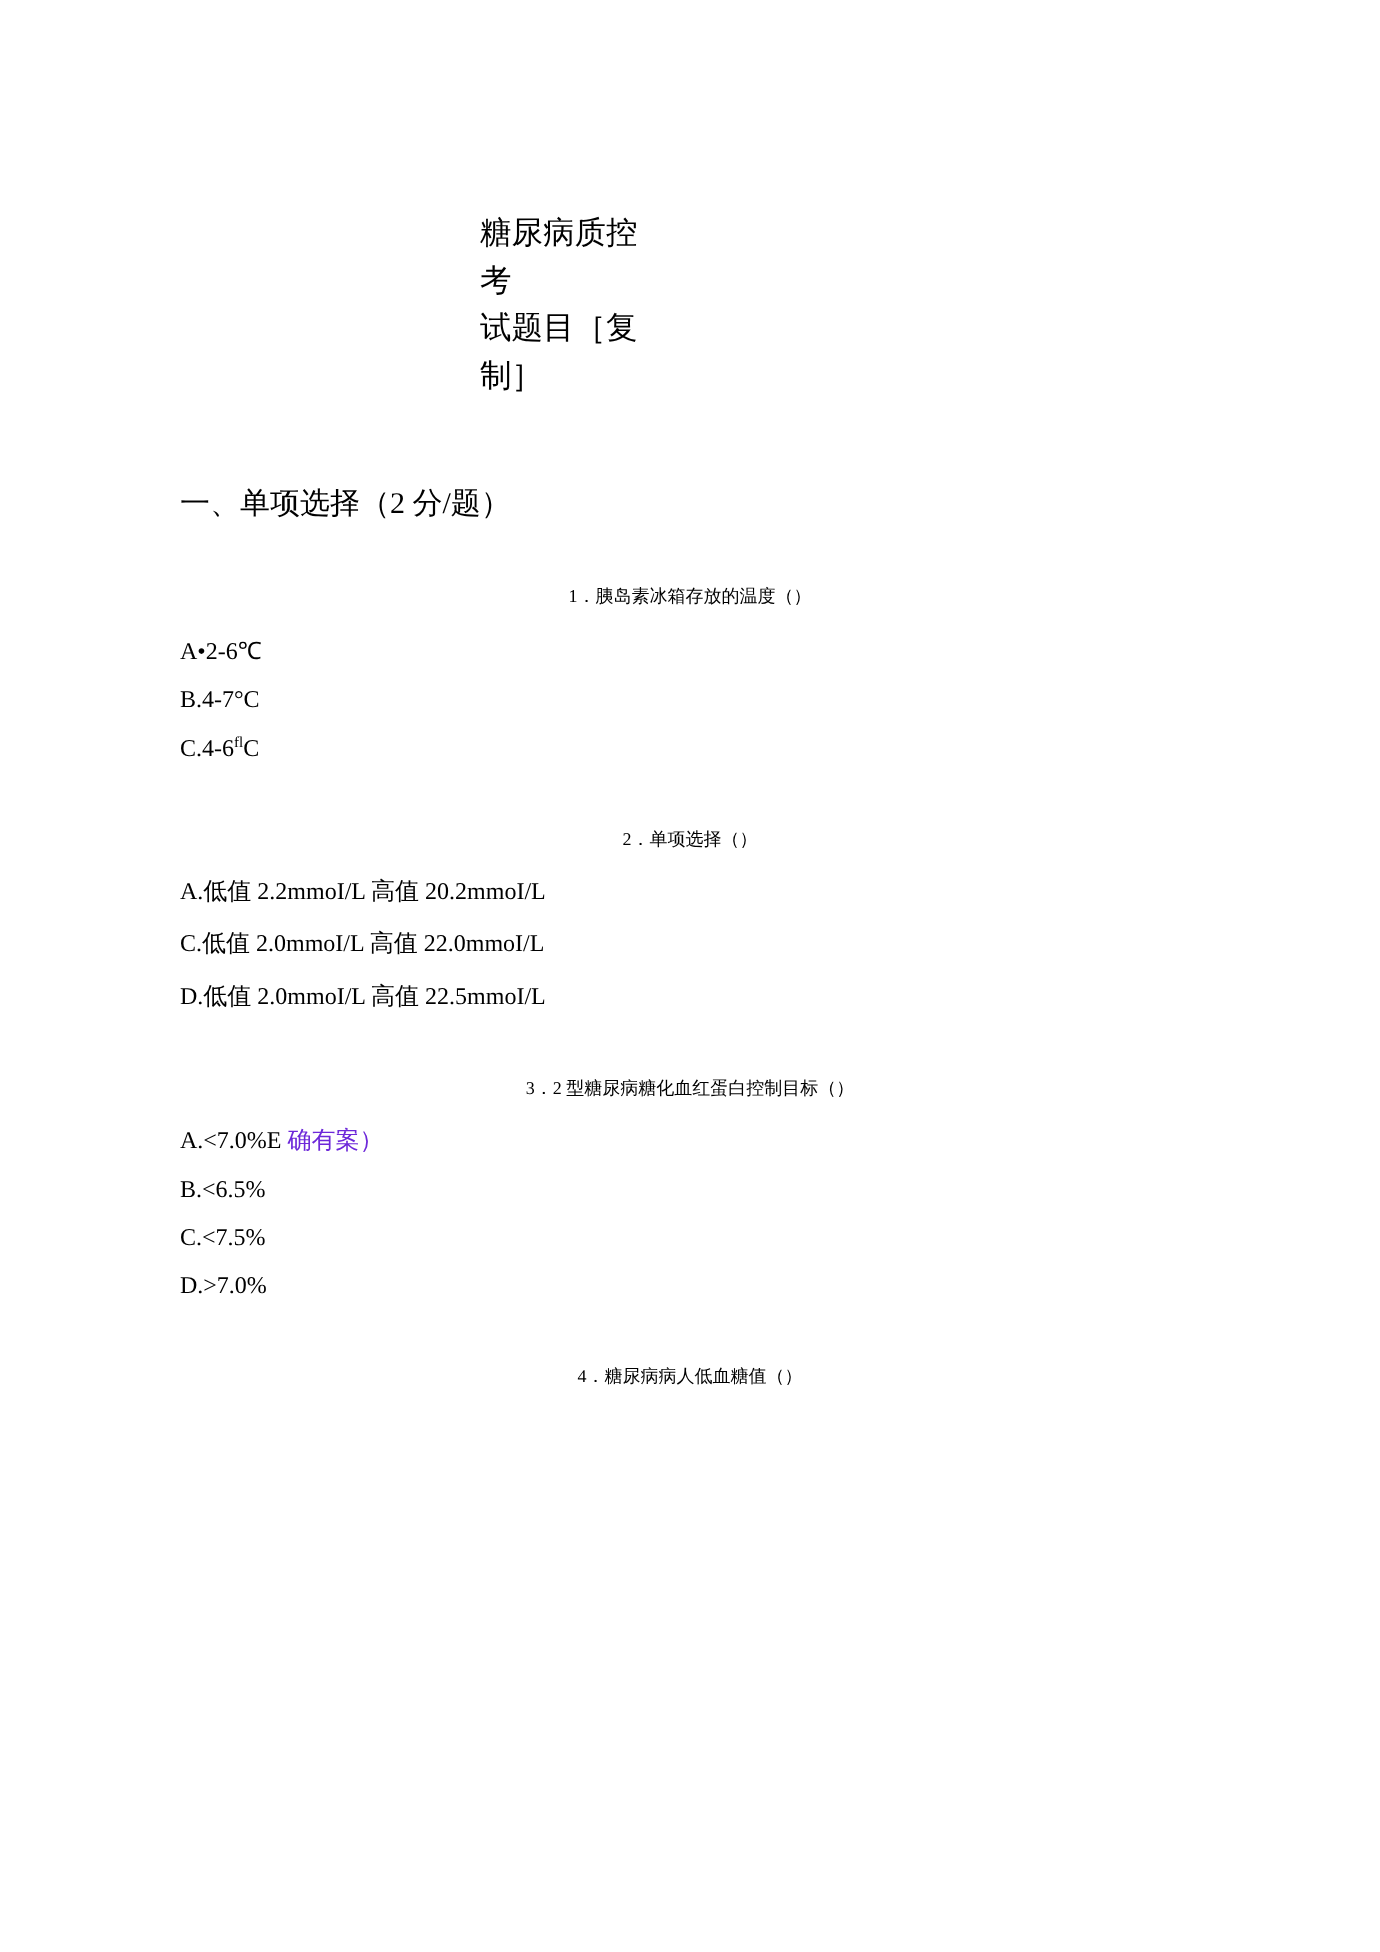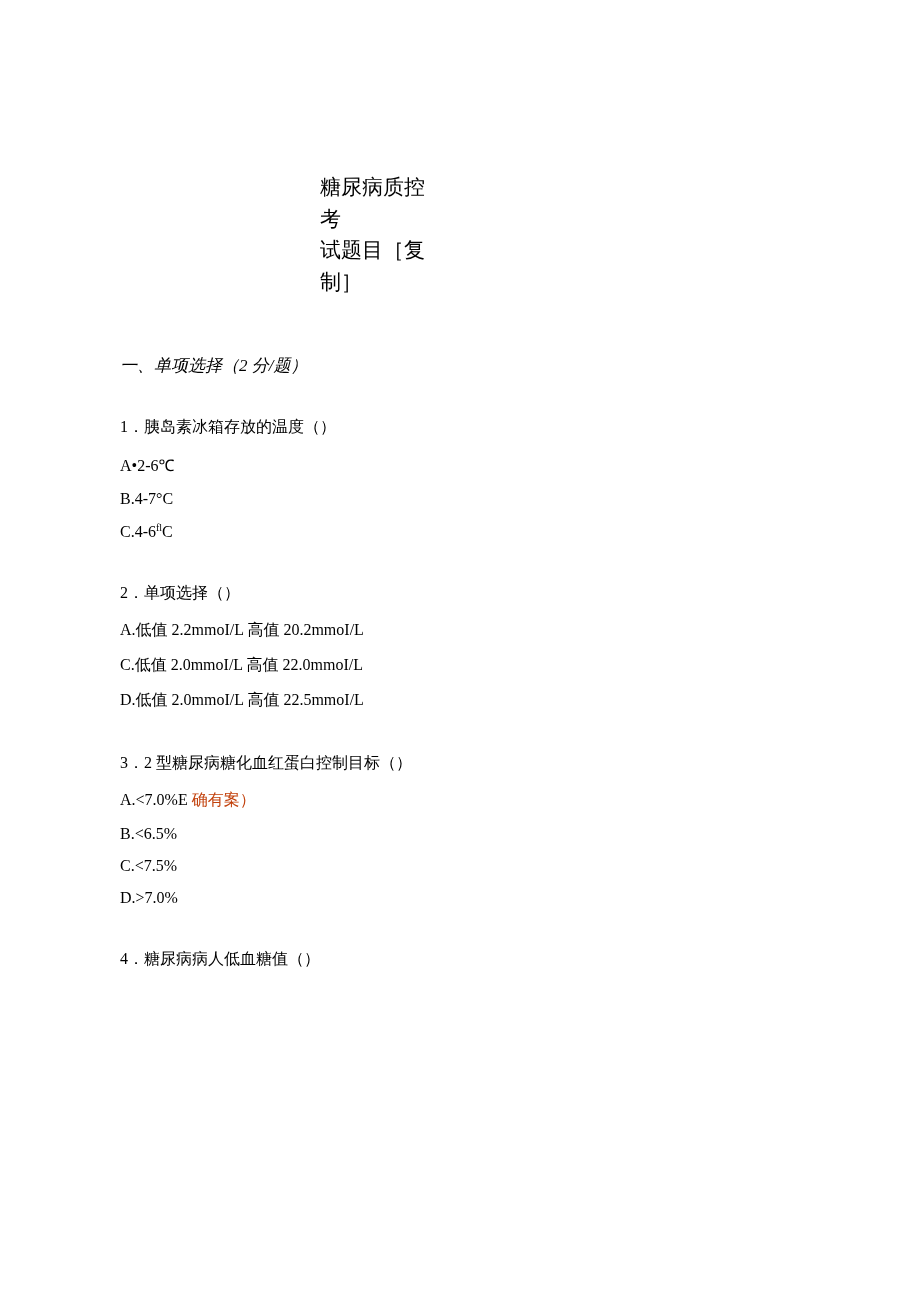--- a/index.html
+++ b/index.html
@@ -8,59 +8,58 @@
     background: #ffffff;
     font-family: "SimSun", "宋体", serif;
     font-size: 16px;
     color: #000000;
     width: 920px;
     height: 1301px;
     box-sizing: border-box;
   }
   .page {
     padding: 140px 120px 40px 120px;
-    margin-top: 32px;
   }
   .title-block {
     margin-left: 200px;
     margin-right: 360px;
     font-size: 21px;
     line-height: 1.5;
     margin-bottom: 56px;
     font-family: "SimSun", "宋体", serif;
   }
   .section-heading {
-    font-size: 17px;
+    font-size: 20px;
     margin-bottom: 40px;
-    font-style: italic;
   }
   .question {
     margin-bottom: 42px;
   }
   .q-stem {
-    font-size: 16px;
+    font-size: 12px;
     margin-bottom: 16px;
+    text-align: center;
   }
   .q-stem .num {
     font-family: "Times New Roman", serif;
   }
   .option {
     font-size: 16px;
     margin-bottom: 14px;
     font-family: "Times New Roman", serif;
   }
   .option .cn {
     font-family: Liberation Serif, serif;
   }
   .sup {
     font-size: 10px;
     vertical-align: super;
   }
   .annot {
-    color: #c2410c;
+    color: #6d28d9;
     font-family: "SimSun", "宋体", serif;
   }
 </style>
 </head>
 <body>
 
 <div class="page">
 
   <div class="title-block">
     <div>糖尿病质控考</div>

